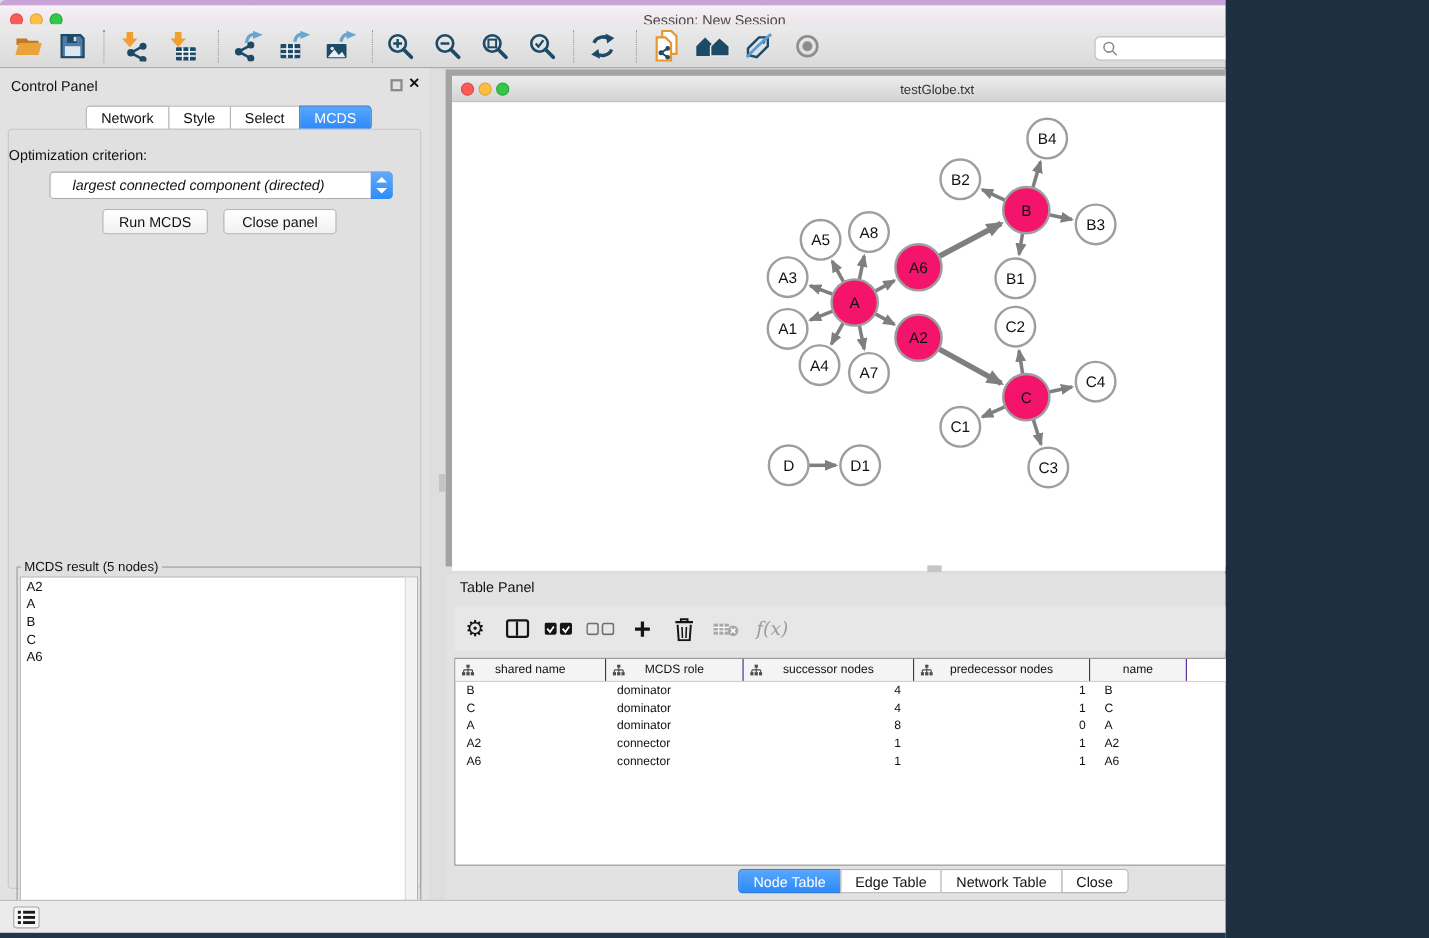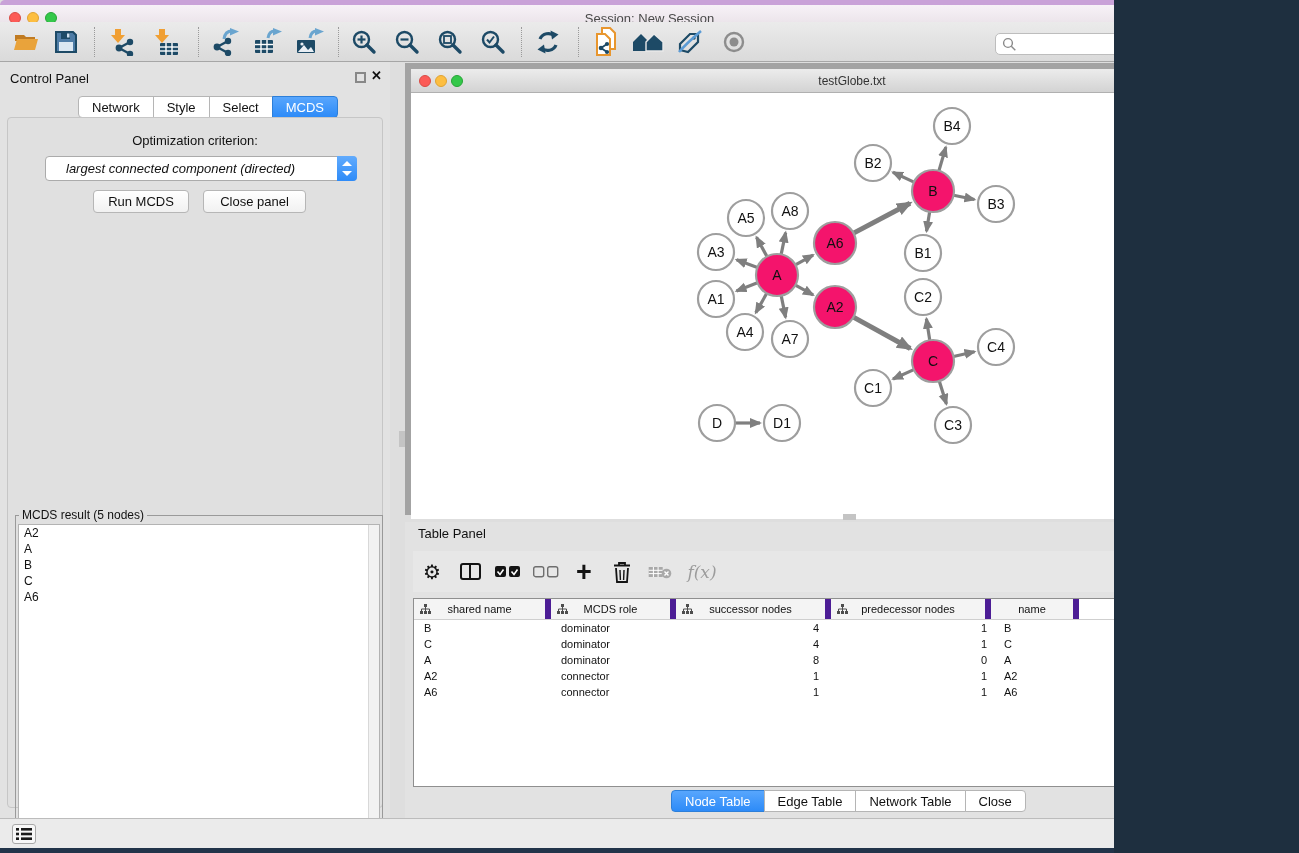--- a/index.html
+++ b/index.html
@@ -25,21 +25,21 @@
   .close-btn{position:absolute;top:7px;font-size:13px;font-weight:bold;color:#111;line-height:14px;}
   #cp-float{right:24px;}
   #cp-close{right:8px;}
   .tabgroup{position:absolute;display:flex;align-items:center;}
   .tab{height:22px;padding:0 13px;background:#fff;border:1px solid #b5b5b5;margin-left:-1px;font-size:13px;color:#111;display:flex;align-items:center;}
   .tab.first{border-radius:4px 0 0 4px;margin-left:0;}
   .tab.last{border-radius:0 4px 4px 0;}
   .tab.active{background:linear-gradient(#58a6fd,#2d8bf8);border-color:#2d7fd9;color:#fff;}
   #cp-tabs{left:78px;top:34px;}
   #cp-body{position:absolute;left:7px;top:55px;width:376px;height:691px;background:#e0e0e0;border:1px solid #c6c6c6;border-radius:4px;}
-  #opt-label{position:absolute;left:0;top:15px;width:100%;text-align:center;font-size:13px;color:#111;}
+  #opt-label{position:absolute;left:0;top:15px;width:100%;text-align:left;font-size:13px;color:#111;}
   #criterion-select{position:absolute;left:37px;top:38px;width:312px;height:25px;background:#fff;border:1px solid #ababab;border-radius:4px;display:flex;align-items:center;}
   #criterion-value{flex:1;font-size:13px;color:#111;padding-left:20px;white-space:nowrap;overflow:hidden;font-style:italic;}
   #criterion-stepper{width:20px;height:25px;margin:-1px -1px 0 0;border-radius:0 4px 4px 0;background:linear-gradient(#61abfd,#2e8bf8);position:relative;}
   .st-up,.st-down{position:absolute;left:5px;width:0;height:0;border-left:5px solid transparent;border-right:5px solid transparent;}
   .st-up{top:5px;border-bottom:5px solid #fff;}
   .st-down{bottom:5px;border-top:5px solid #fff;}
   .pbtn{position:absolute;height:23px;background:linear-gradient(#ffffff,#f1f1f1);border:1px solid #b6b6b6;border-radius:4px;font-size:13px;color:#111;display:flex;align-items:center;justify-content:center;}
   #run-btn{left:85px;top:72px;width:96px;}
   #close-panel-btn{left:195px;top:72px;width:103px;}
   #mcds-fieldset{position:absolute;left:7px;top:390px;width:368px;height:346px;border:1px solid #9a9a9a;margin:0;padding:0;}
@@ -66,21 +66,21 @@
   #tp-close{right:10px;}
   #tp-toolbar{position:absolute;left:8px;top:29px;width:879px;height:41px;background:#e7e7e7;display:flex;align-items:center;}
   .tp-icon{width:38px;height:34px;display:flex;align-items:center;justify-content:center;}
   #gear-glyph{font-size:20px;color:#141414;line-height:20px;}
   #col-glyph{width:21px;height:17px;border:2.5px solid #141414;border-radius:3px;position:relative;}
   #col-glyph:after{content:"";position:absolute;left:7px;top:0;bottom:0;width:2.5px;background:#141414;}
   #fx-glyph{font-family:"DejaVu Serif",serif;font-style:italic;font-size:17px;color:#9c9c9c;}
   #plus-glyph{font-size:27px;font-weight:bold;color:#141414;line-height:22px;}
   #nodetable{position:absolute;left:8px;top:76px;width:879px;height:189px;background:#fff;border:1px solid #8f8f8f;overflow:hidden;}
   .t-header{display:flex;height:21px;background:#f4f4f4;border-bottom:1px solid #cfcfcf;}
-  .t-hcell{position:relative;border-right:6px solid #4c1d95;display:flex;align-items:center;justify-content:center;font-size:11px;color:#111;flex:none;}
+  .t-hcell{position:relative;border-right:1px solid #4c1d95;display:flex;align-items:center;justify-content:center;font-size:11px;color:#111;flex:none;}
   .t-hcell .orgicon{position:absolute;left:6px;top:5px;}
   .t-hfill{flex:1;background:#fff;}
   .t-row{display:flex;height:16px;}
   .t-cell{flex:none;font-size:11px;color:#111;line-height:16px;white-space:nowrap;overflow:hidden;}
   .al{padding-left:10px;text-align:left;}
   .ar{padding-right:12px;text-align:right;}
   #tp-tabs{left:266px;top:268px;}
   
   #statusbar{position:absolute;left:0;top:818px;width:1299px;height:30px;background:#ebebeb;border-top:1px solid #bcbcbc;}
   #list-btn{position:absolute;left:12px;top:5px;width:24px;height:20px;background:#f7f7f7;border:1px solid #a8a8a8;border-radius:3px;display:flex;align-items:center;justify-content:center;}

